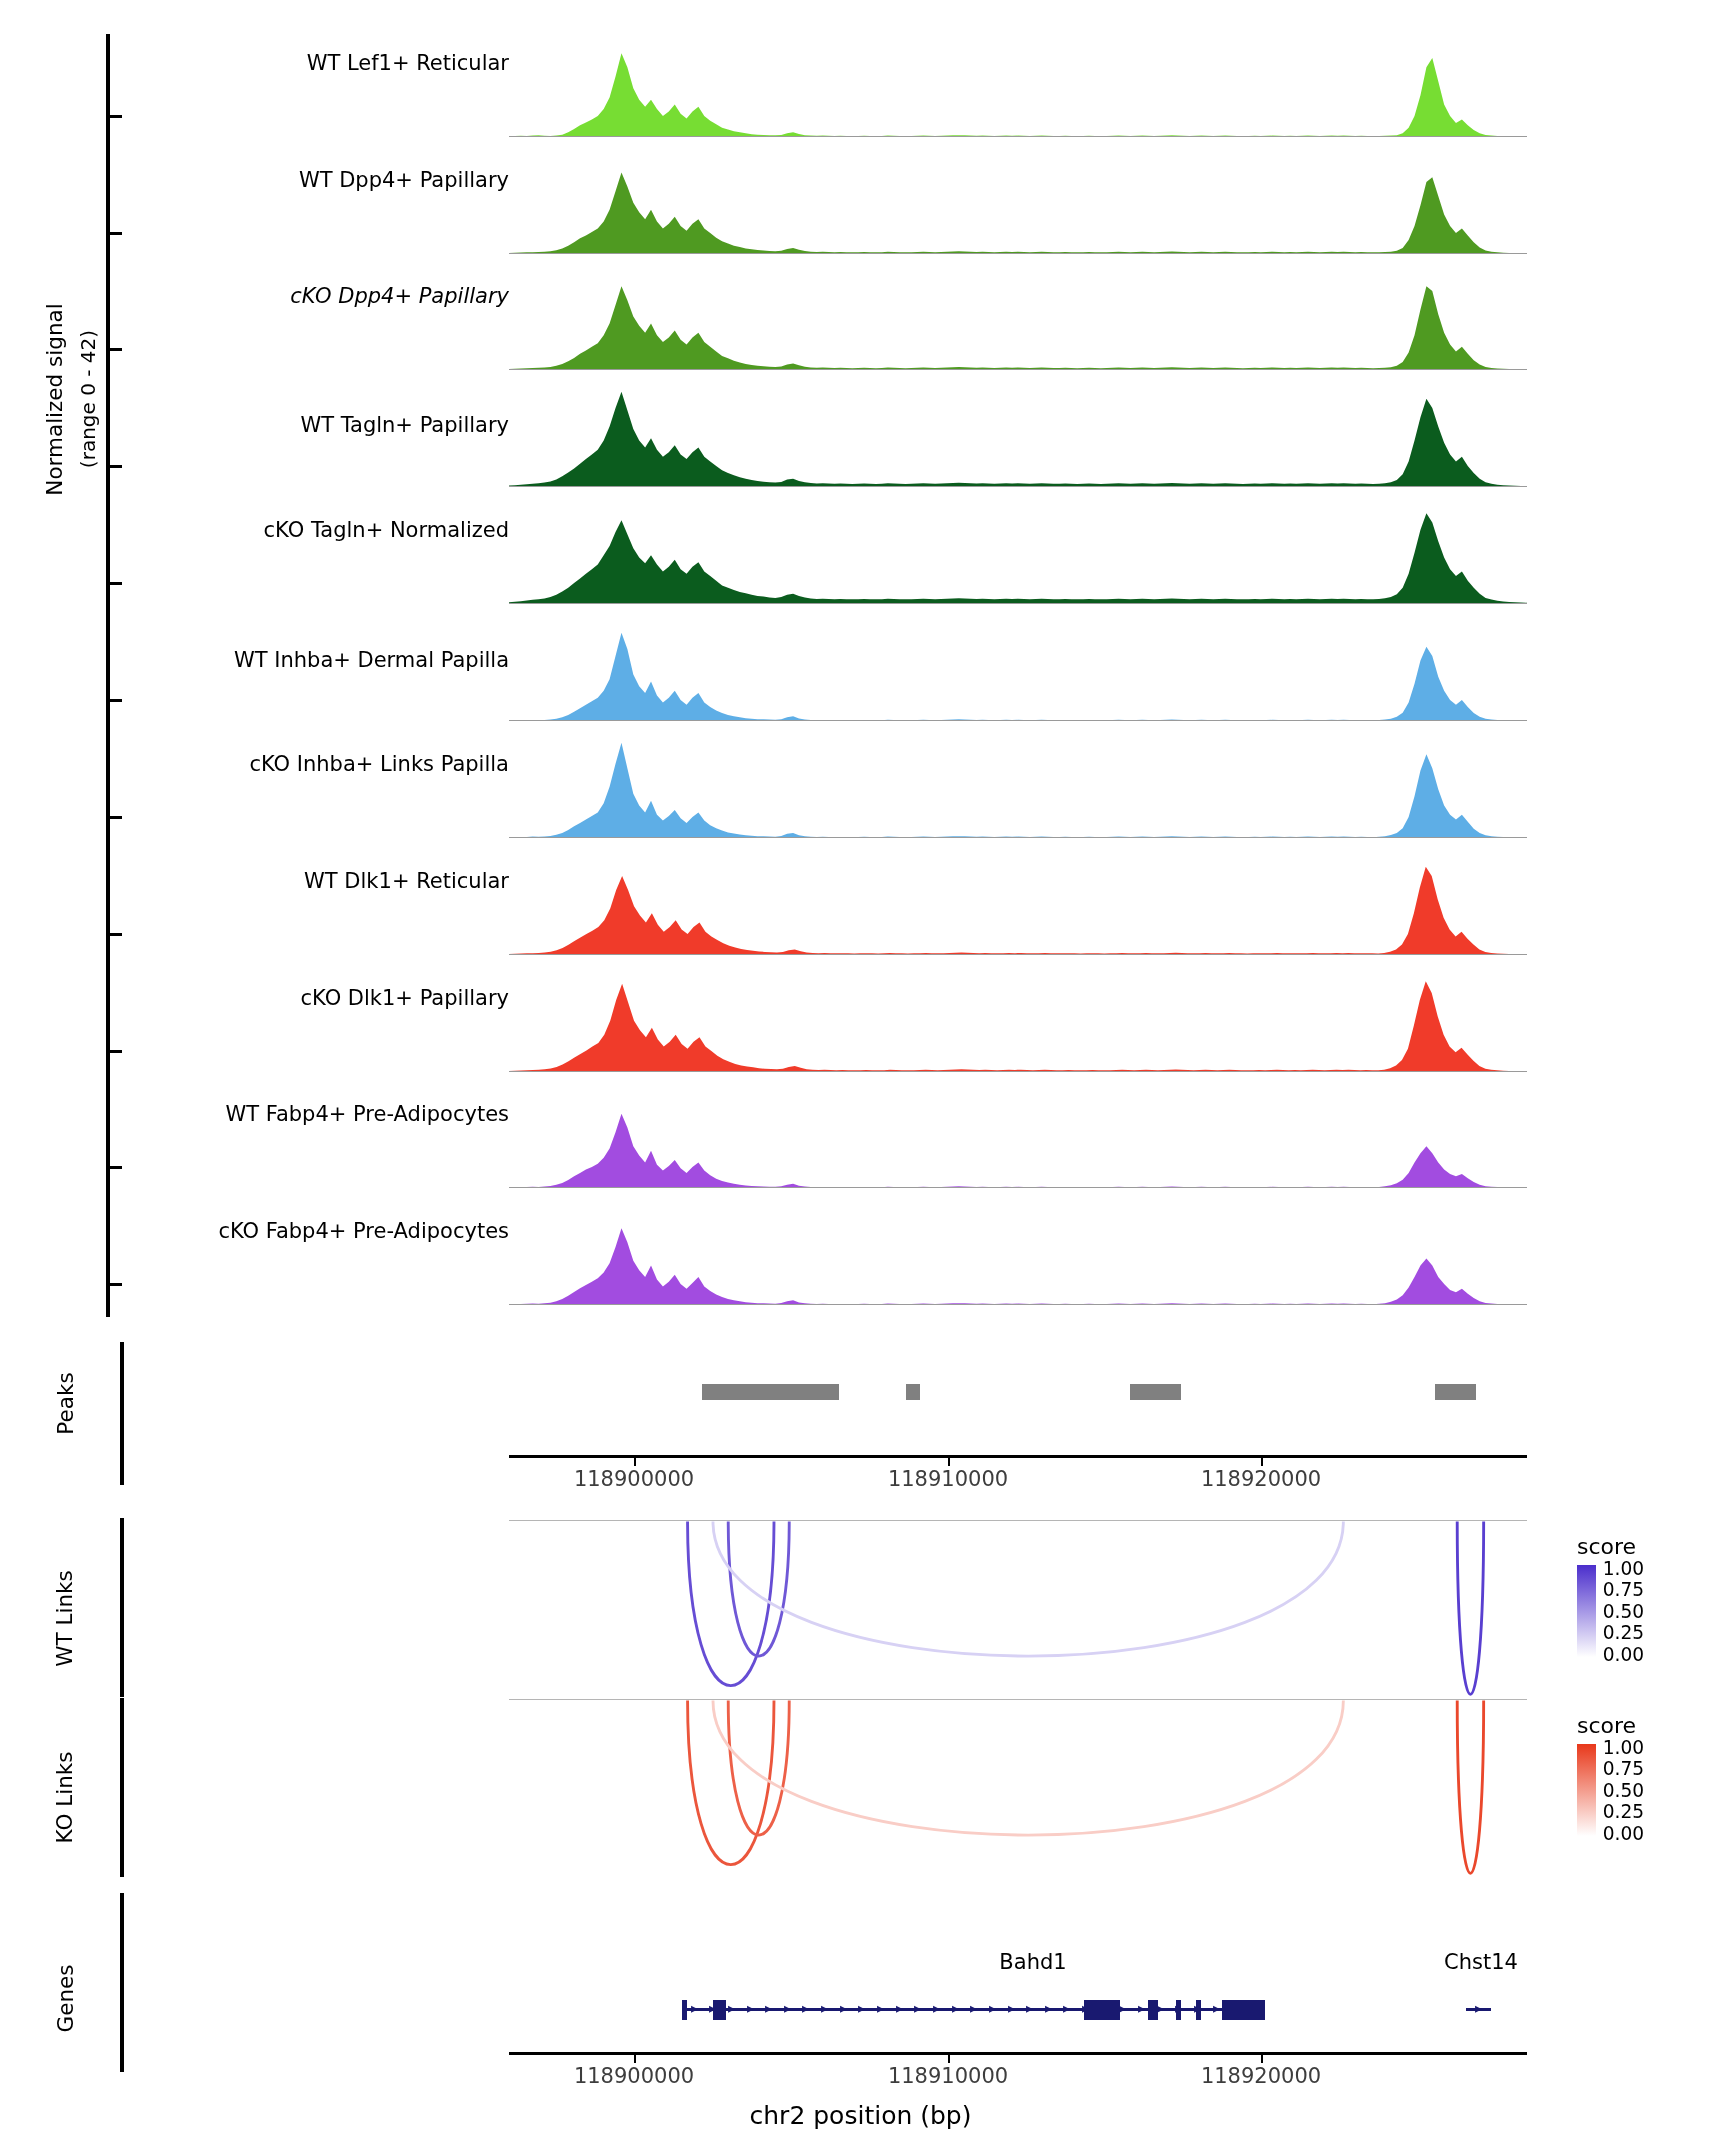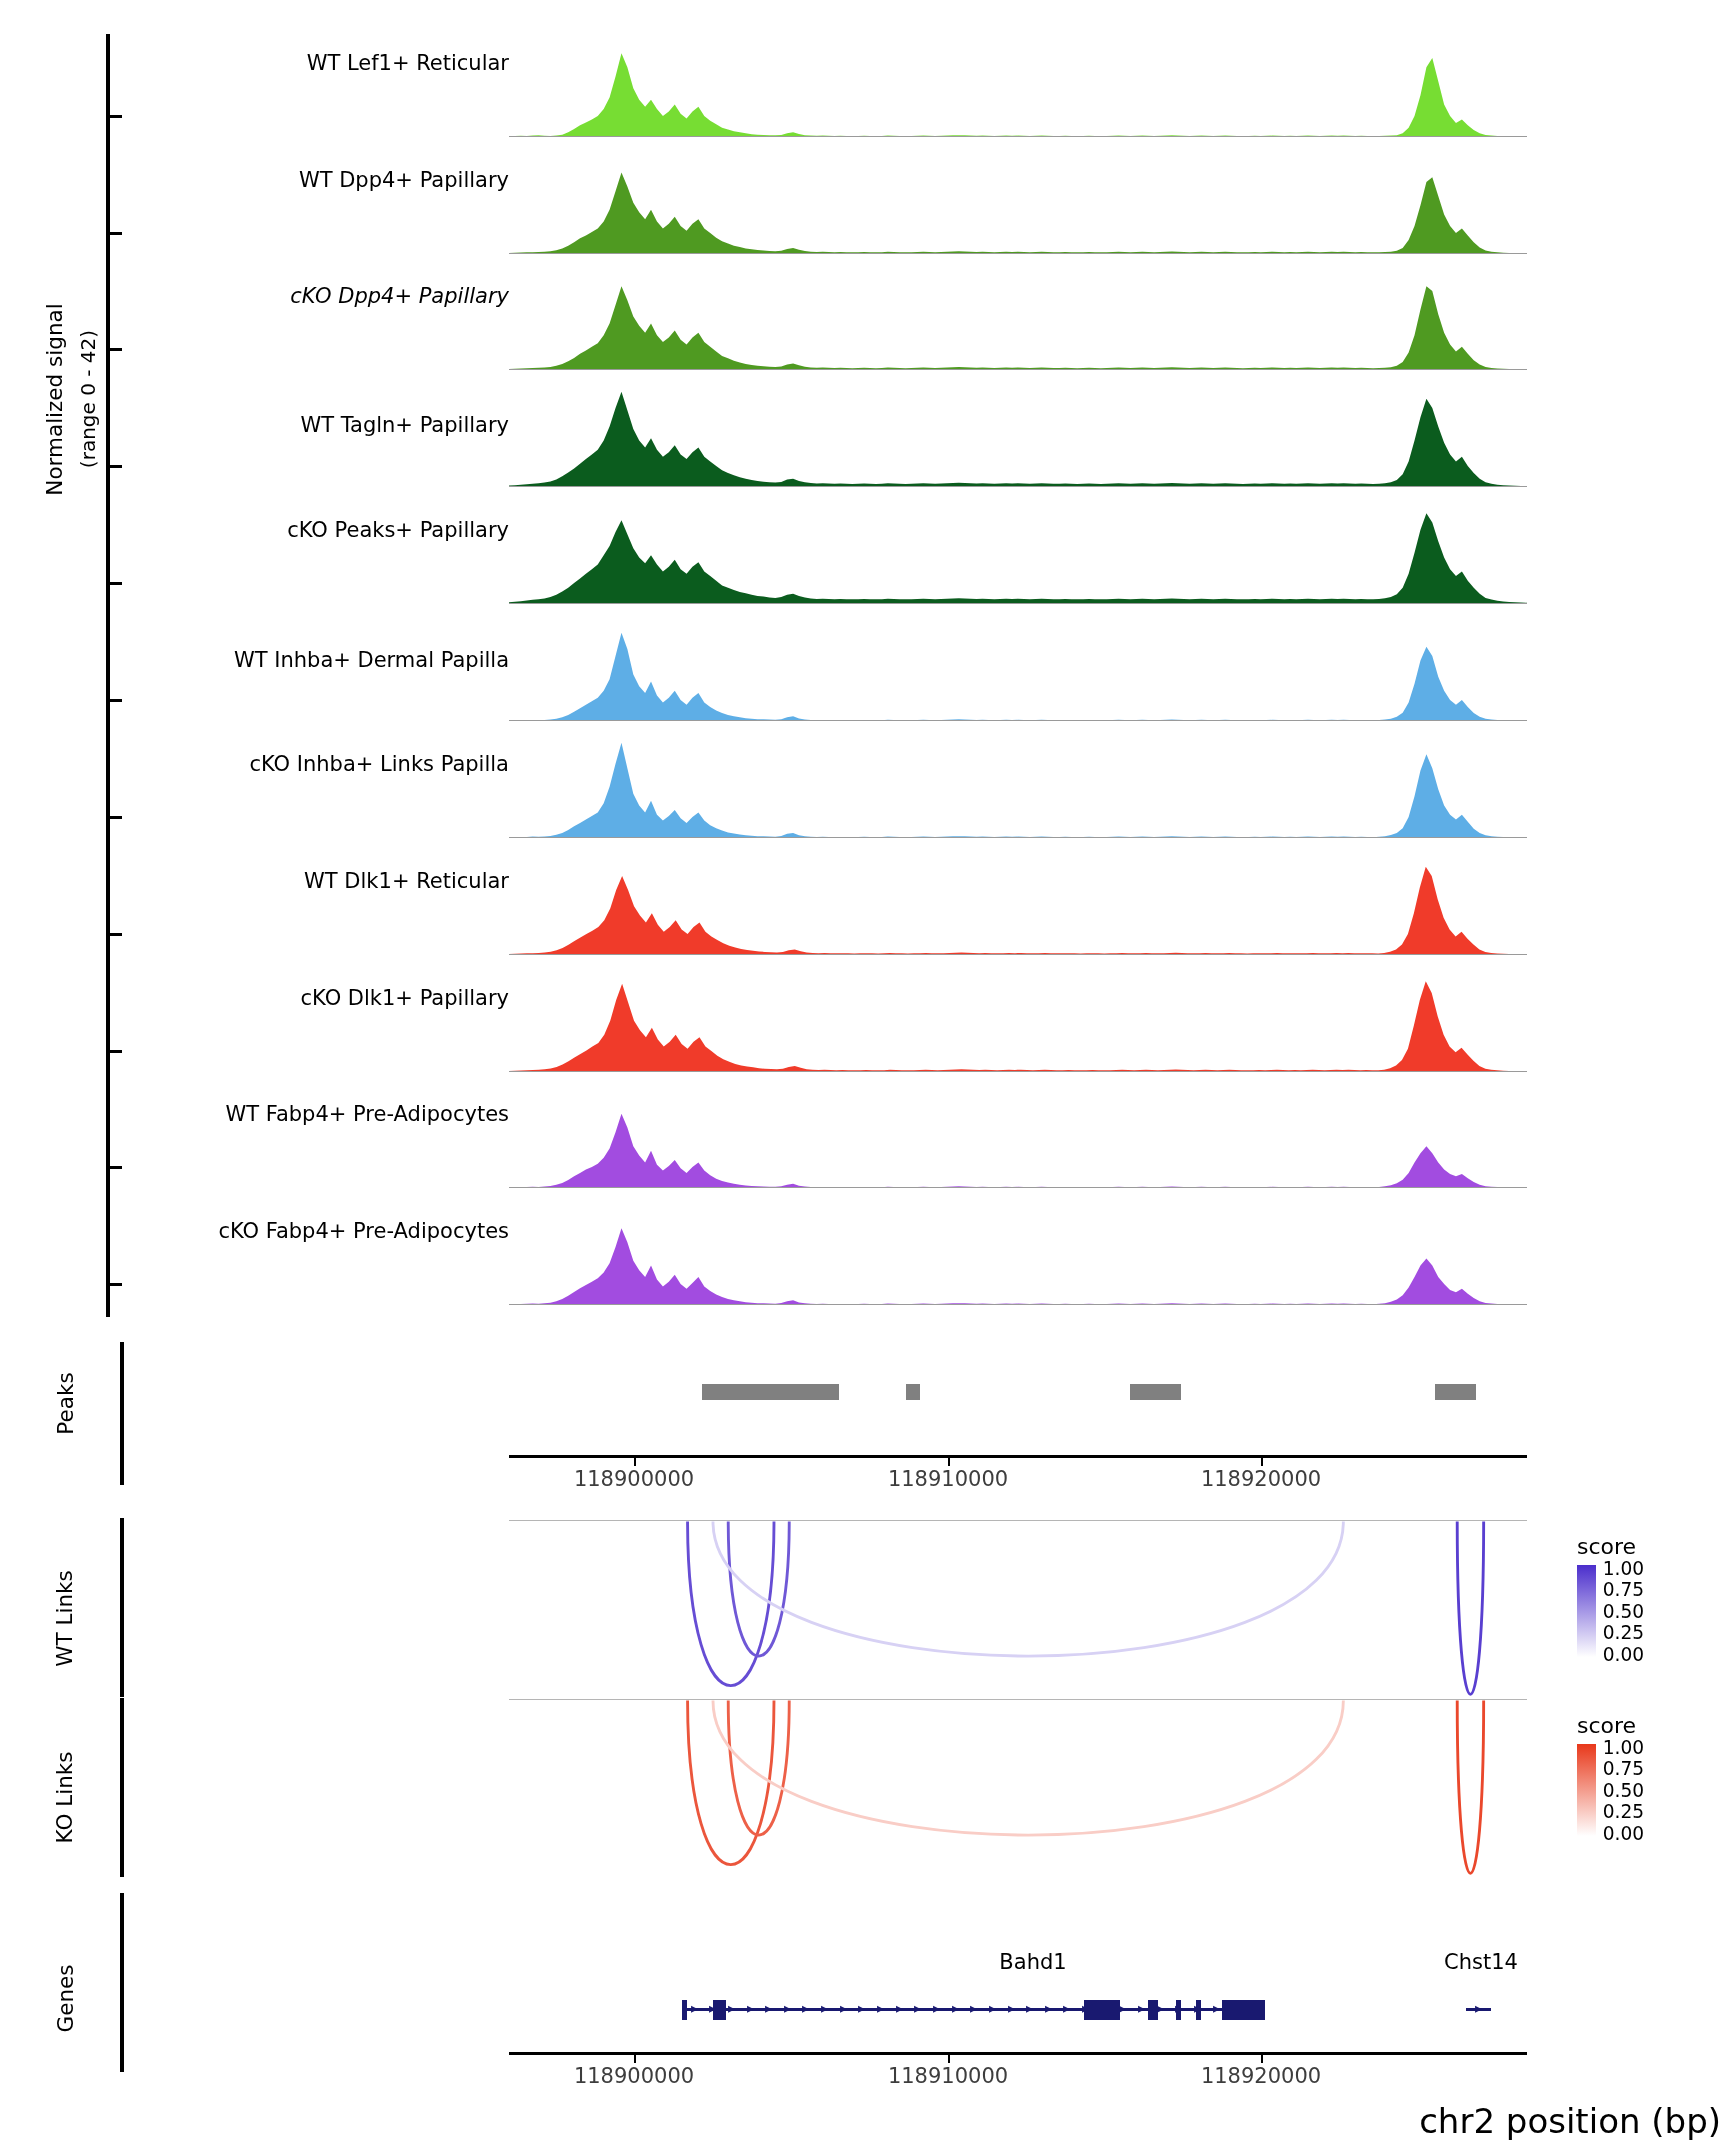--- a/index.html
+++ b/index.html
@@ -182,22 +182,22 @@
   }
   .gene-exon {
     position: absolute;
     background: #191970;
   }
 
   
   .x-title {
     position: absolute;
     width: 1721px;
-    text-align: right;
-    font-size: 34px;
+    text-align: center;
+    font-size: 25px;
     color: #000;
   }
 </style>
 </head>
 <body>
 
 <div class="rot-label" style="left:-68px; top:387px; width:244px;">
   <span>Normalized signal</span>
 </div>
 <div class="rot-label" style="left:-34px; top:387px; width:244px; font-size:20px;">
@@ -237,21 +237,21 @@
     <div class="track" style="top: 379px;">
       <div class="track-label" style="top: 21.5px; margin-top: 12px;">WT Tagln+ Papillary</div>
       <div class="track-plot">
         <svg viewBox="0 0 1420 128" preserveAspectRatio="none" width="1018" height="92">
           <path d="M 0 128 L 0.0 126.2 L 8.3 125.6 L 16.5 125.0 L 24.8 124.4 L 33.0 123.8 L 41.3 123.2 L 49.5 122.3 L 57.8 120.9 L 66.0 118.5 L 74.3 114.3 L 82.6 109.5 L 90.8 104.2 L 99.1 98.2 L 107.3 92.3 L 115.6 86.3 L 123.8 80.4 L 132.1 68.5 L 140.3 50.6 L 148.6 26.8 L 156.9 6.0 L 165.1 29.8 L 173.4 53.6 L 181.6 68.5 L 189.9 77.4 L 198.1 65.5 L 206.4 80.4 L 214.7 89.3 L 222.9 83.4 L 231.2 74.4 L 239.4 86.3 L 247.7 92.3 L 255.9 83.4 L 264.2 77.4 L 272.4 89.3 L 280.7 95.3 L 289.0 101.2 L 297.2 106.6 L 305.5 110.1 L 313.7 113.1 L 322.0 115.5 L 330.2 117.3 L 338.5 119.1 L 346.7 120.3 L 355.0 121.2 L 363.3 122.0 L 371.5 122.3 L 379.8 121.5 L 388.0 118.5 L 396.3 117.3 L 404.5 120.3 L 412.8 122.0 L 421.0 122.9 L 429.3 123.5 L 437.6 123.2 L 445.8 123.5 L 454.1 123.8 L 462.3 123.5 L 470.6 123.8 L 478.8 124.1 L 487.1 123.8 L 495.3 123.5 L 503.6 123.8 L 511.9 124.1 L 520.1 123.8 L 528.4 123.2 L 536.6 123.5 L 544.9 123.8 L 553.1 124.1 L 561.4 123.8 L 569.7 123.5 L 577.9 123.2 L 586.2 123.5 L 594.4 123.8 L 602.7 123.5 L 610.9 123.2 L 619.2 122.9 L 627.4 122.6 L 635.7 122.9 L 644.0 123.2 L 652.2 123.5 L 660.5 123.2 L 668.7 123.5 L 677.0 123.8 L 685.2 123.5 L 693.5 123.2 L 701.7 123.5 L 710.0 123.2 L 718.3 123.5 L 726.5 123.8 L 734.8 123.5 L 743.0 123.2 L 751.3 123.5 L 759.5 123.8 L 767.8 123.8 L 776.0 123.5 L 784.3 123.8 L 792.6 124.1 L 800.8 123.8 L 809.1 123.5 L 817.3 123.8 L 825.6 124.1 L 833.8 123.8 L 842.1 123.5 L 850.3 123.2 L 858.6 123.5 L 866.9 123.8 L 875.1 123.5 L 883.4 123.2 L 891.6 123.5 L 899.9 123.8 L 908.1 123.5 L 916.4 123.2 L 924.7 122.9 L 932.9 123.2 L 941.2 123.5 L 949.4 123.8 L 957.7 123.5 L 965.9 123.2 L 974.2 123.5 L 982.4 123.8 L 990.7 123.5 L 999.0 123.2 L 1007.2 123.5 L 1015.5 123.8 L 1023.7 124.1 L 1032.0 123.8 L 1040.2 123.5 L 1048.5 123.8 L 1056.7 123.5 L 1065.0 123.2 L 1073.3 123.5 L 1081.5 123.8 L 1089.8 123.5 L 1098.0 123.8 L 1106.3 123.5 L 1114.5 123.2 L 1122.8 123.5 L 1131.0 123.8 L 1139.3 123.5 L 1147.6 123.2 L 1155.8 123.5 L 1164.1 123.2 L 1172.3 123.5 L 1180.6 123.8 L 1188.8 123.5 L 1197.1 123.8 L 1205.3 124.1 L 1213.6 123.8 L 1221.9 123.2 L 1230.1 122.0 L 1238.4 119.1 L 1246.6 111.6 L 1254.9 95.3 L 1263.1 68.5 L 1271.4 38.7 L 1279.7 14.9 L 1287.9 26.8 L 1296.2 50.6 L 1304.4 71.5 L 1312.7 86.3 L 1320.9 95.3 L 1329.2 89.3 L 1337.4 101.2 L 1345.7 110.1 L 1354.0 117.3 L 1362.2 122.0 L 1370.5 123.8 L 1378.7 125.0 L 1387.0 125.6 L 1395.2 126.2 L 1403.5 126.5 L 1411.7 126.8 L 1420.0 126.8 L 1420 128 Z" fill="#0b5c1e" stroke="none"></path>
         </svg>
         <div class="baseline"></div>
       </div>
     </div>
     <div class="track" style="top: 496px;">
-      <div class="track-label" style="top: 21.5px;">cKO Peaks+ Papillary</div>
+      <div class="track-label" style="top: 21.5px;">cKO Tagln+ Normalized</div>
       <div class="track-plot">
         <svg viewBox="0 0 1420 128" preserveAspectRatio="none" width="1018" height="92">
           <path d="M 0 128 L 0.0 125.6 L 8.3 125.0 L 16.5 124.4 L 24.8 123.5 L 33.0 122.6 L 41.3 122.0 L 49.5 120.9 L 57.8 119.1 L 66.0 116.1 L 74.3 111.9 L 82.6 107.2 L 90.8 101.2 L 99.1 95.3 L 107.3 89.3 L 115.6 83.4 L 123.8 77.4 L 132.1 65.5 L 140.3 53.6 L 148.6 35.7 L 156.9 20.9 L 165.1 38.7 L 173.4 56.6 L 181.6 68.5 L 189.9 75.9 L 198.1 65.5 L 206.4 77.4 L 214.7 86.3 L 222.9 80.4 L 231.2 71.5 L 239.4 83.4 L 247.7 89.3 L 255.9 80.4 L 264.2 74.4 L 272.4 86.3 L 280.7 92.3 L 289.0 98.2 L 297.2 104.2 L 305.5 107.2 L 313.7 110.1 L 322.0 112.5 L 330.2 114.3 L 338.5 116.1 L 346.7 117.6 L 355.0 118.5 L 363.3 119.7 L 371.5 120.3 L 379.8 119.1 L 388.0 116.1 L 396.3 114.9 L 404.5 117.9 L 412.8 119.7 L 421.0 120.9 L 429.3 121.5 L 437.6 121.2 L 445.8 121.5 L 454.1 121.8 L 462.3 121.5 L 470.6 121.8 L 478.8 122.0 L 487.1 121.8 L 495.3 121.5 L 503.6 121.8 L 511.9 122.0 L 520.1 121.8 L 528.4 121.2 L 536.6 121.5 L 544.9 121.8 L 553.1 122.0 L 561.4 121.8 L 569.7 121.5 L 577.9 121.2 L 586.2 121.5 L 594.4 121.8 L 602.7 121.5 L 610.9 121.2 L 619.2 120.9 L 627.4 120.6 L 635.7 120.9 L 644.0 121.2 L 652.2 121.5 L 660.5 121.2 L 668.7 121.5 L 677.0 121.8 L 685.2 121.5 L 693.5 121.2 L 701.7 121.5 L 710.0 121.2 L 718.3 121.5 L 726.5 121.8 L 734.8 121.5 L 743.0 121.2 L 751.3 121.5 L 759.5 121.8 L 767.8 121.8 L 776.0 121.5 L 784.3 121.8 L 792.6 122.0 L 800.8 121.8 L 809.1 121.5 L 817.3 121.8 L 825.6 122.0 L 833.8 121.8 L 842.1 121.5 L 850.3 121.2 L 858.6 121.5 L 866.9 121.8 L 875.1 121.5 L 883.4 121.2 L 891.6 121.5 L 899.9 121.8 L 908.1 121.5 L 916.4 121.2 L 924.7 120.9 L 932.9 121.2 L 941.2 121.5 L 949.4 121.8 L 957.7 121.5 L 965.9 121.2 L 974.2 121.5 L 982.4 121.8 L 990.7 121.5 L 999.0 121.2 L 1007.2 121.5 L 1015.5 121.8 L 1023.7 122.0 L 1032.0 121.8 L 1040.2 121.5 L 1048.5 121.8 L 1056.7 121.5 L 1065.0 121.2 L 1073.3 121.5 L 1081.5 121.8 L 1089.8 121.5 L 1098.0 121.8 L 1106.3 121.5 L 1114.5 121.2 L 1122.8 121.5 L 1131.0 121.8 L 1139.3 121.5 L 1147.6 121.2 L 1155.8 121.5 L 1164.1 121.2 L 1172.3 121.5 L 1180.6 121.8 L 1188.8 121.5 L 1197.1 121.8 L 1205.3 122.0 L 1213.6 121.5 L 1221.9 120.6 L 1230.1 119.1 L 1238.4 115.5 L 1246.6 107.2 L 1254.9 89.3 L 1263.1 62.5 L 1271.4 32.8 L 1279.7 11.9 L 1287.9 23.8 L 1296.2 47.6 L 1304.4 68.5 L 1312.7 83.4 L 1320.9 92.3 L 1329.2 86.3 L 1337.4 98.2 L 1345.7 107.2 L 1354.0 114.9 L 1362.2 120.3 L 1370.5 122.3 L 1378.7 123.8 L 1387.0 124.7 L 1395.2 125.3 L 1403.5 125.9 L 1411.7 126.2 L 1420.0 126.5 L 1420 128 Z" fill="#0b5c1e" stroke="none"></path>
         </svg>
         <div class="baseline"></div>
       </div>
     </div>
     <div class="track" style="top: 613px;">
       <div class="track-label" style="top: 35px;">WT Inhba+ Dermal Papilla</div>
       <div class="track-plot">

